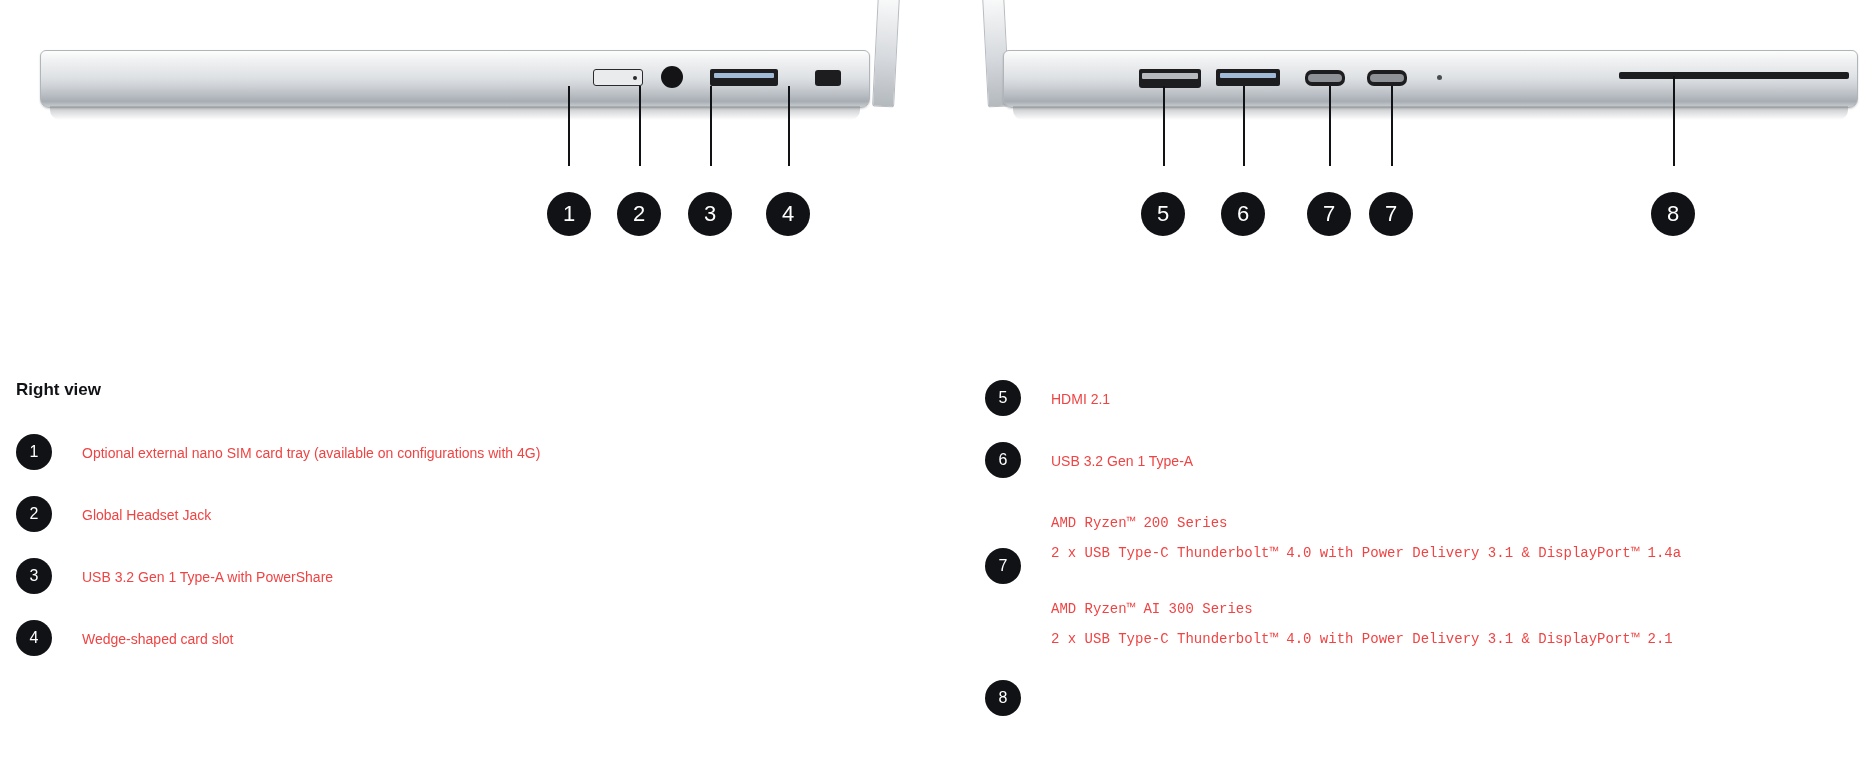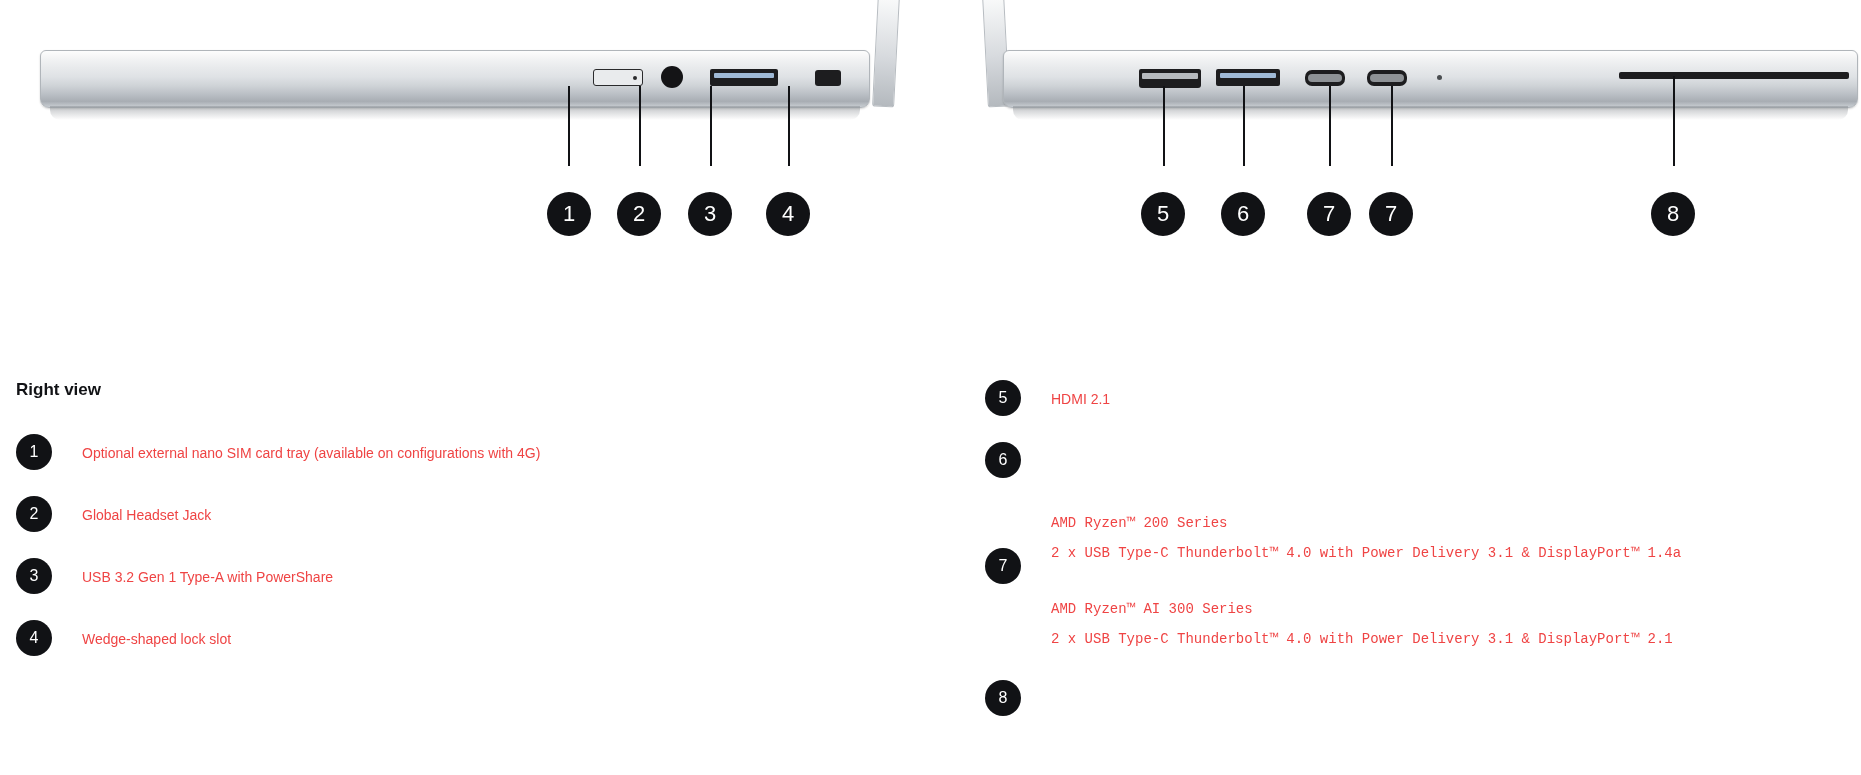--- a/index.html
+++ b/index.html
@@ -276,33 +276,34 @@
       <div class="txt">Global Headset Jack</div>
     </div>
 
     <div class="row">
       <div class="num">3</div>
       <div class="txt">USB 3.2 Gen 1 Type-A with PowerShare</div>
     </div>
 
     <div class="row">
       <div class="num">4</div>
-      <div class="txt">Wedge-shaped lock slot</div>
+      <div class="txt">Wedge-shaped card slot</div>
     </div>
   </div>
 
   <div class="legend left">
 
     <div class="row">
       <div class="num">5</div>
       <div class="txt">HDMI 2.1</div>
     </div>
 
     <div class="row">
       <div class="num">6</div>
+      <div class="txt">USB 3.2 Gen 1 Type-A</div>
     </div>
 
     <div class="row tall">
       <div class="num">7</div>
       <div class="txt">
         <div class="grp">
           <span class="line">AMD Ryzen™ 200 Series</span>
           <span class="line">2 x USB Type-C Thunderbolt™ 4.0 with Power Delivery 3.1 &amp; DisplayPort™ 1.4a</span>
         </div>
         <div class="grp">

